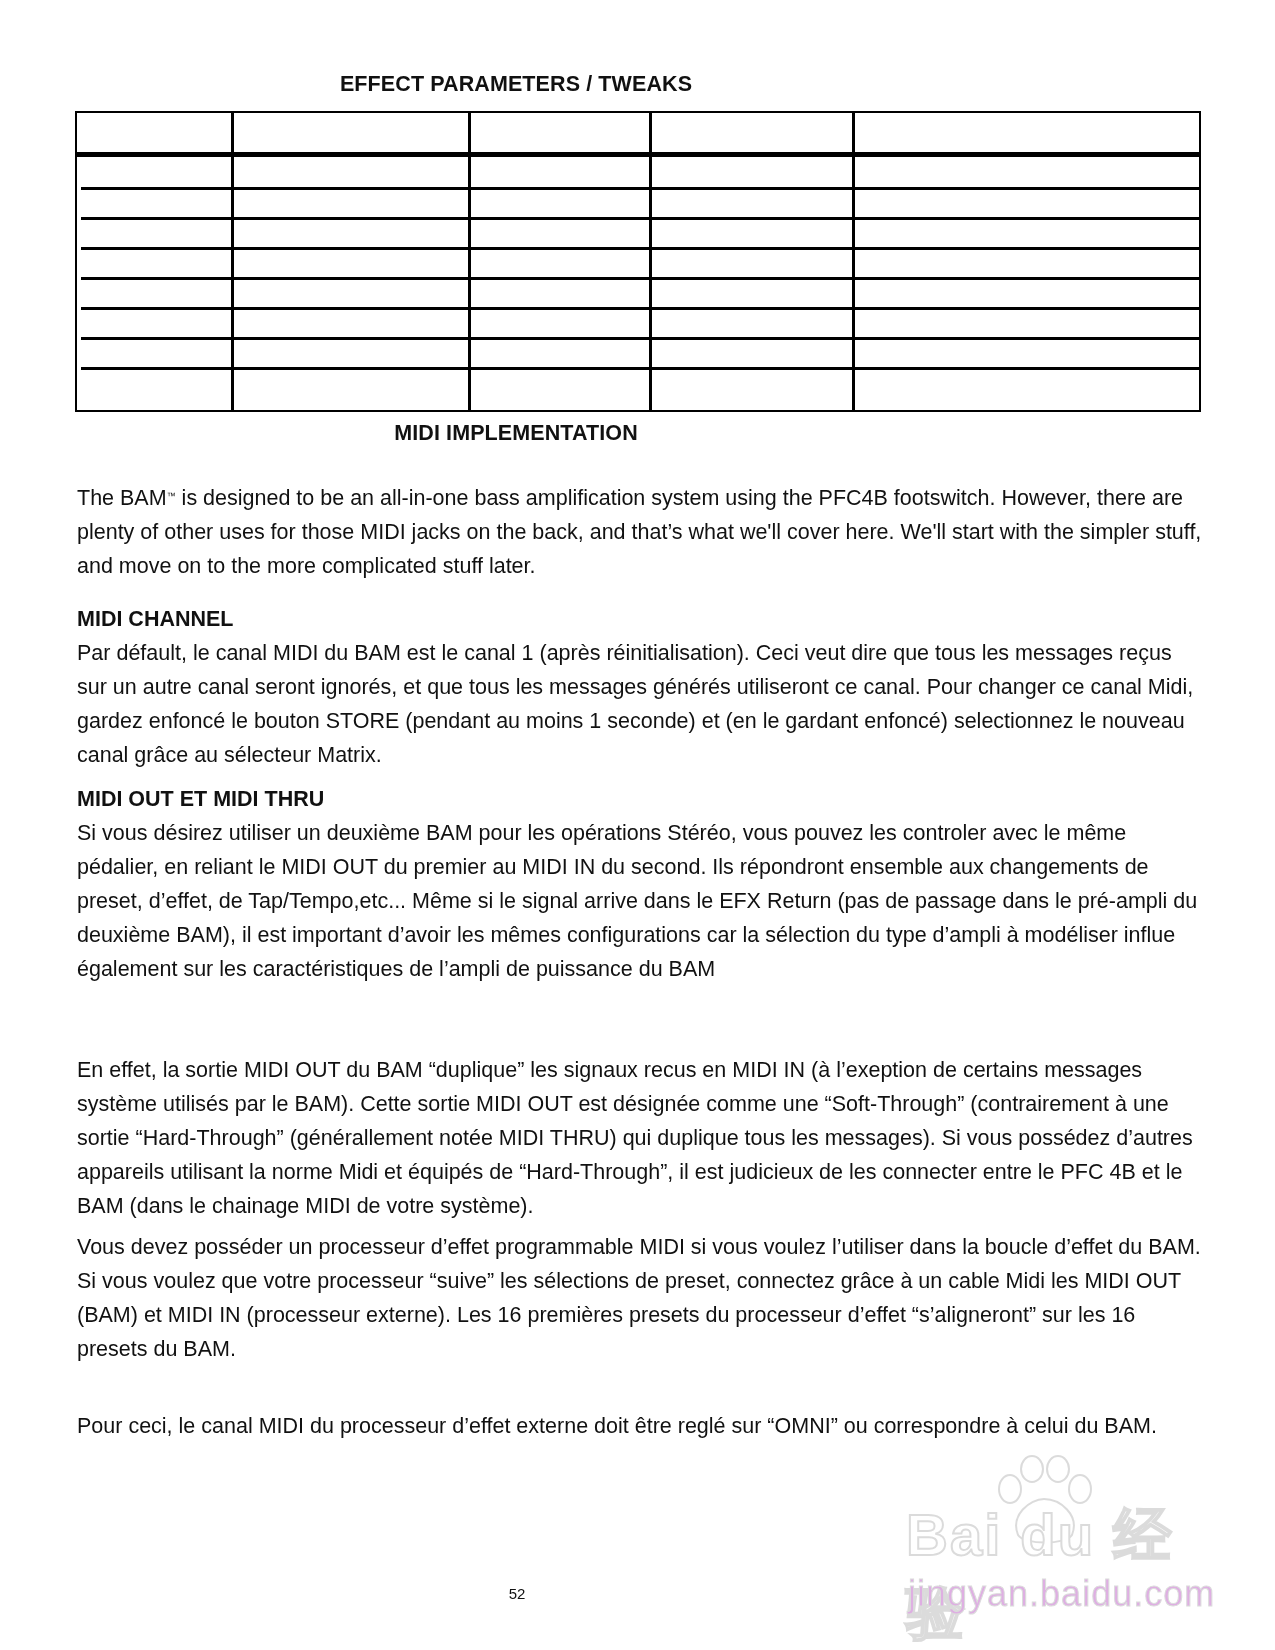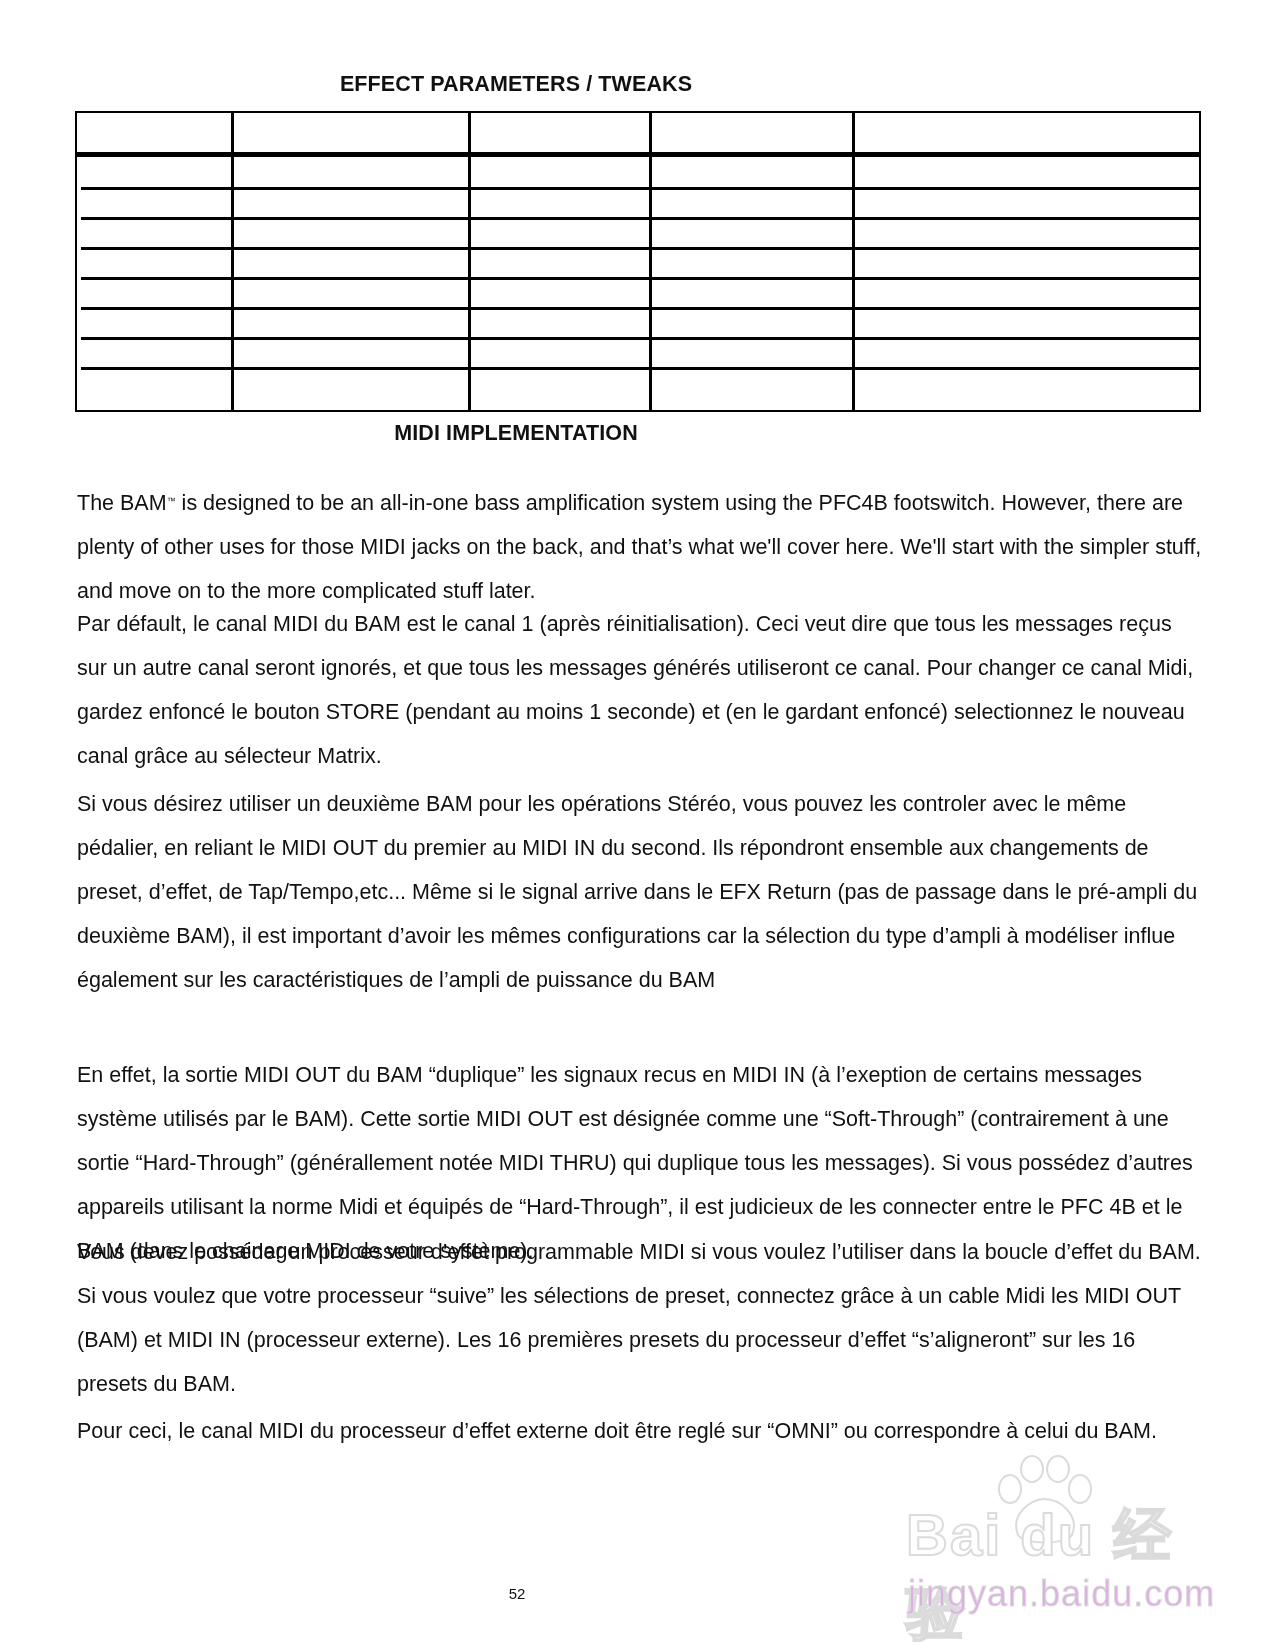--- a/index.html
+++ b/index.html
@@ -19,21 +19,21 @@
   .ptable {
     position: absolute; left: 75px; top: 111px; width: 1126px; height: 301px;
     border: 2.5px solid #000; box-sizing: border-box;
   }
   .ptable .vline { position: absolute; top: 0; bottom: 0; width: 3px; background: #000; }
   .ptable .hhead { position: absolute; left: 0; right: 0; top: 39px; height: 5px; background: #000; }
   .ptable .hline { position: absolute; left: 4px; right: 0; height: 3px; background: #000; }
 
   .text-block {
     position: absolute; left: 77px; width: 1125px;
-    font-size: 21.5px; line-height: 44px;
+    font-size: 21.5px; line-height: 34px;
   }
   .text-block p { margin: 0; }
   .heading { font-weight: bold; }
   .tm { font-size: 9px; vertical-align: top; position: relative; top: -2px; }
 
   #intro { top: 481px; }
   #s1 { top: 602px; }
   #s2 { top: 782px; }
   #s2b { top: 1021px; margin-top: 32px; }
   #s3 { top: 1230px; }
@@ -79,24 +79,26 @@
   <div class="hline" style="top:254px"></div>
 </div>
 
 <div class="title" id="t2">MIDI IMPLEMENTATION</div>
 
 <div class="text-block" id="intro">
   <p><span>The BAM</span><span class="tm">™</span><span> is designed to be an all-in-one bass amplification system using the PFC4B footswitch. However, there are plenty of other uses for those MIDI jacks on the back, and that’s what we'll cover here. We'll start with the simpler stuff, and move on to the more complicated stuff later.</span></p>
 </div>
 
 <div class="text-block" id="s1">
+  <p class="heading">MIDI CHANNEL</p>
   <p>Par défault, le canal MIDI du BAM est le canal 1 (après réinitialisation). Ceci veut dire que tous les messages reçus sur un autre canal seront ignorés, et que tous les messages générés utiliseront ce canal. Pour changer ce canal Midi, gardez enfoncé le bouton STORE (pendant au moins 1 seconde) et (en le gardant enfoncé) selectionnez le nouveau canal grâce au sélecteur Matrix.</p>
 </div>
 
 <div class="text-block" id="s2">
+  <p class="heading">MIDI OUT ET MIDI THRU</p>
   <p>Si vous désirez utiliser un deuxième BAM pour les opérations Stéréo, vous pouvez les controler avec le même pédalier, en reliant le MIDI OUT du premier au MIDI IN du second. Ils répondront ensemble aux changements de preset, d’effet, de Tap/Tempo,etc... Même si le signal arrive dans le EFX Return (pas de passage dans le pré-ampli du deuxième BAM), il est important d’avoir les mêmes configurations car la sélection du type d’ampli à modéliser influe également sur les caractéristiques de l’ampli de puissance du BAM</p>
 </div>
 
 <div class="text-block" id="s2b">
   <p>En effet, la sortie MIDI OUT du BAM “duplique” les signaux recus en MIDI IN (à l’exeption de certains messages système utilisés par le BAM). Cette sortie MIDI OUT est désignée comme une “Soft-Through” (contrairement à une sortie “Hard-Through” (générallement notée MIDI THRU) qui duplique tous les messages). Si vous possédez d’autres appareils utilisant la norme Midi et équipés de “Hard-Through”, il est judicieux de les connecter entre le PFC 4B et le BAM (dans le chainage MIDI de votre système).</p>
 </div>
 
 <div class="text-block" id="s3">
   <p>Vous devez posséder un processeur d’effet programmable MIDI si vous voulez l’utiliser dans la boucle d’effet du BAM. Si vous voulez que votre processeur “suive” les sélections de preset, connectez grâce à un cable Midi les MIDI OUT (BAM) et MIDI IN (processeur externe). Les 16 premières presets du processeur d’effet “s’aligneront” sur les 16 presets du BAM.</p>
 </div>

